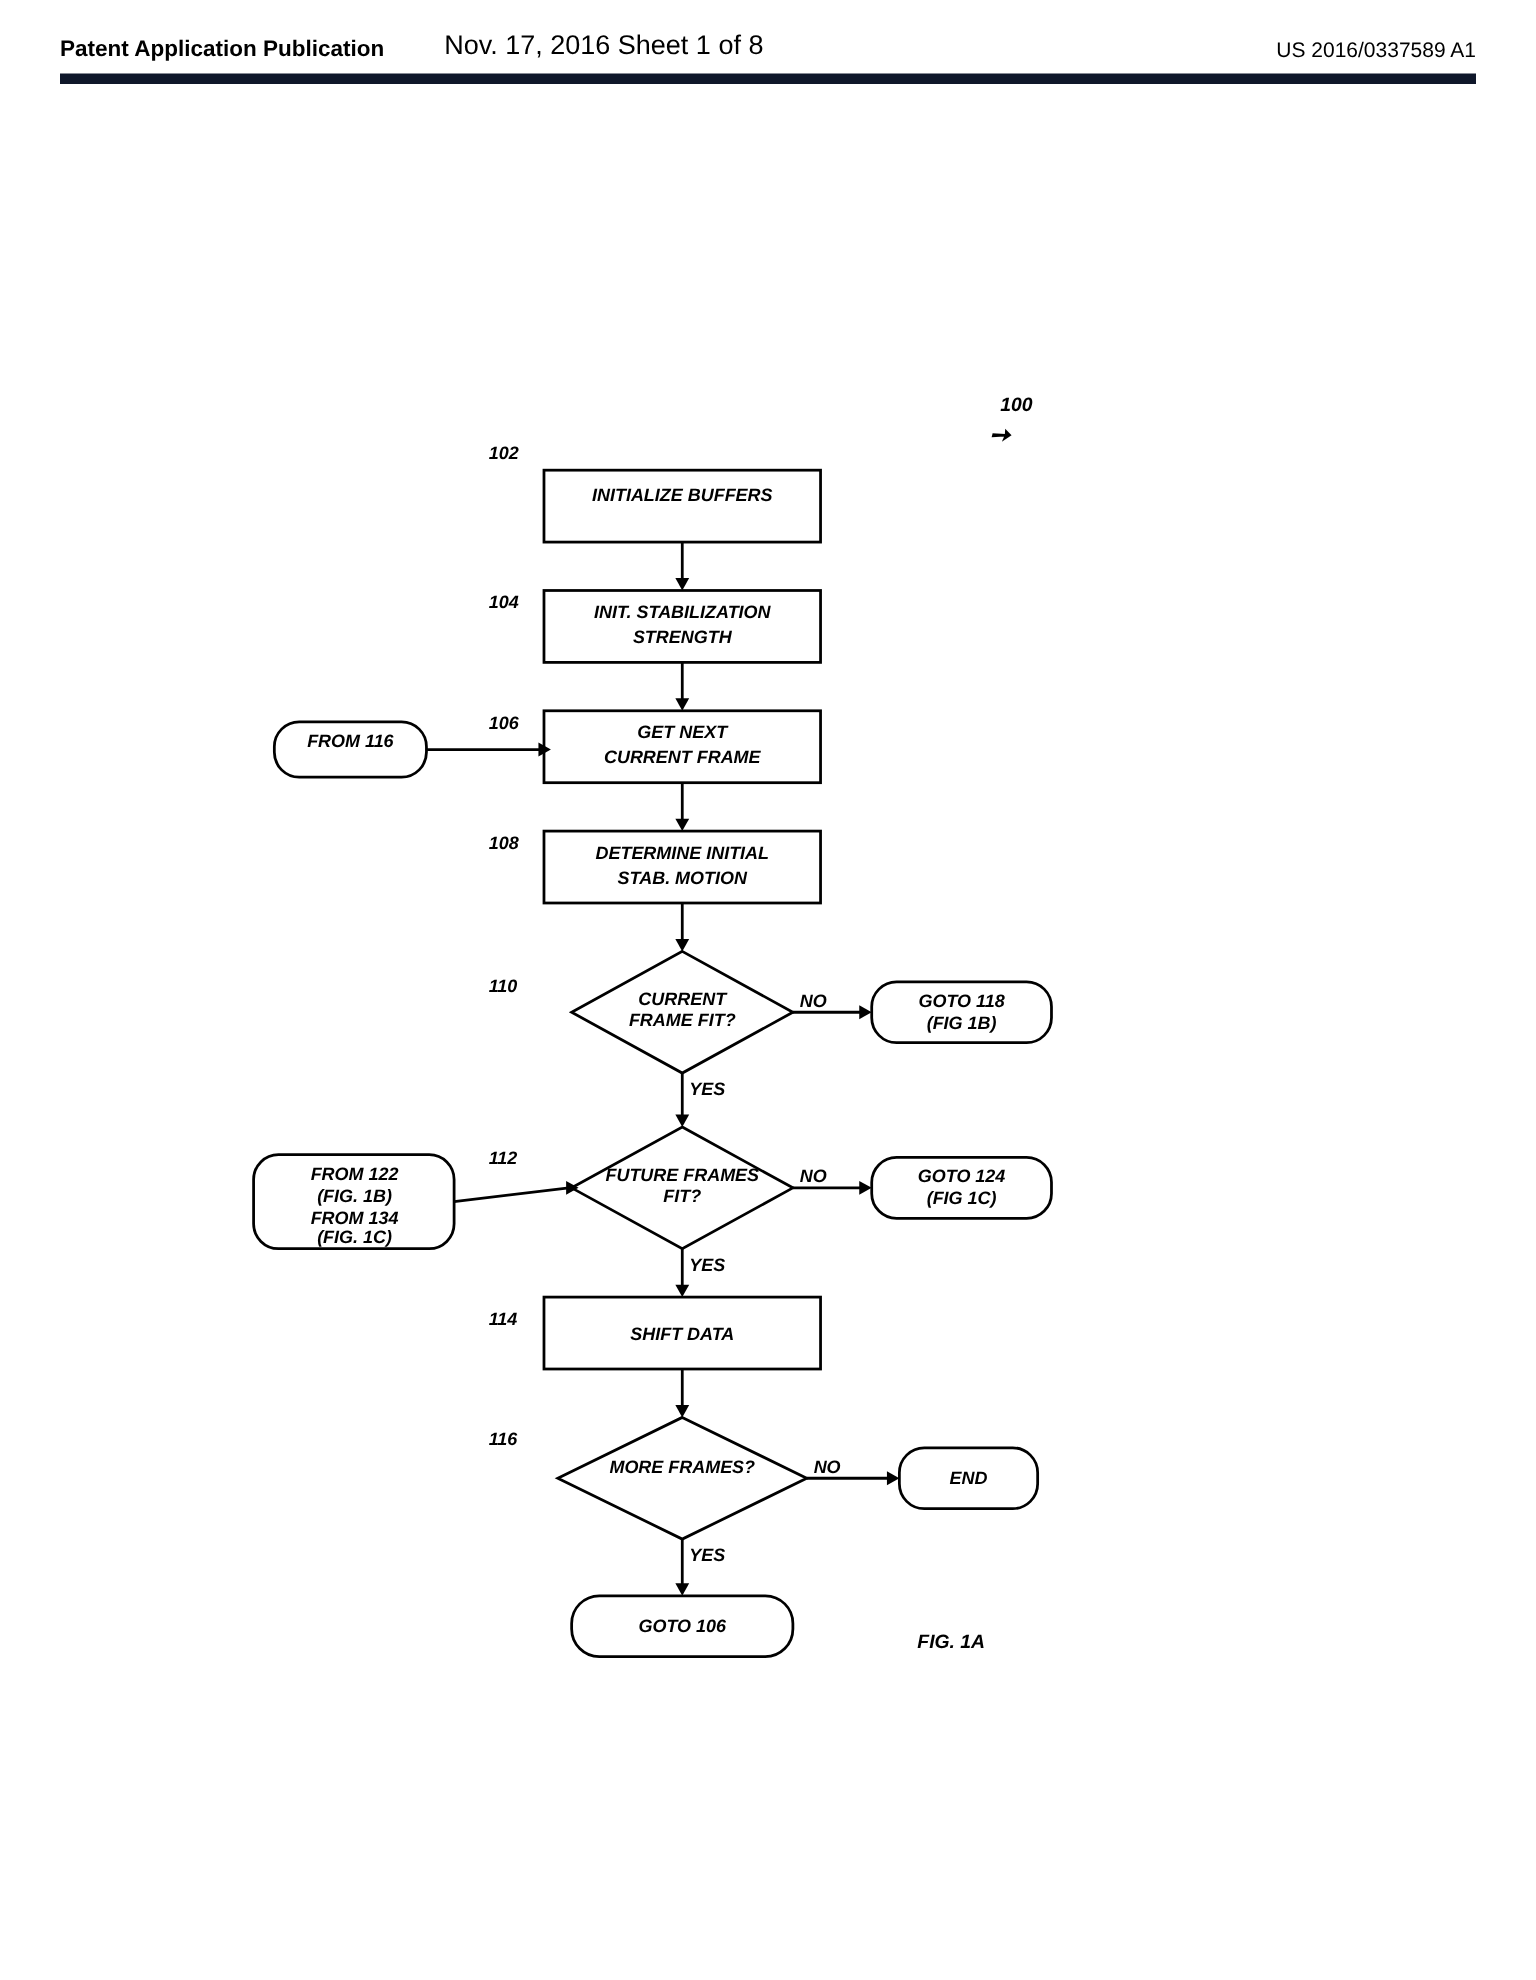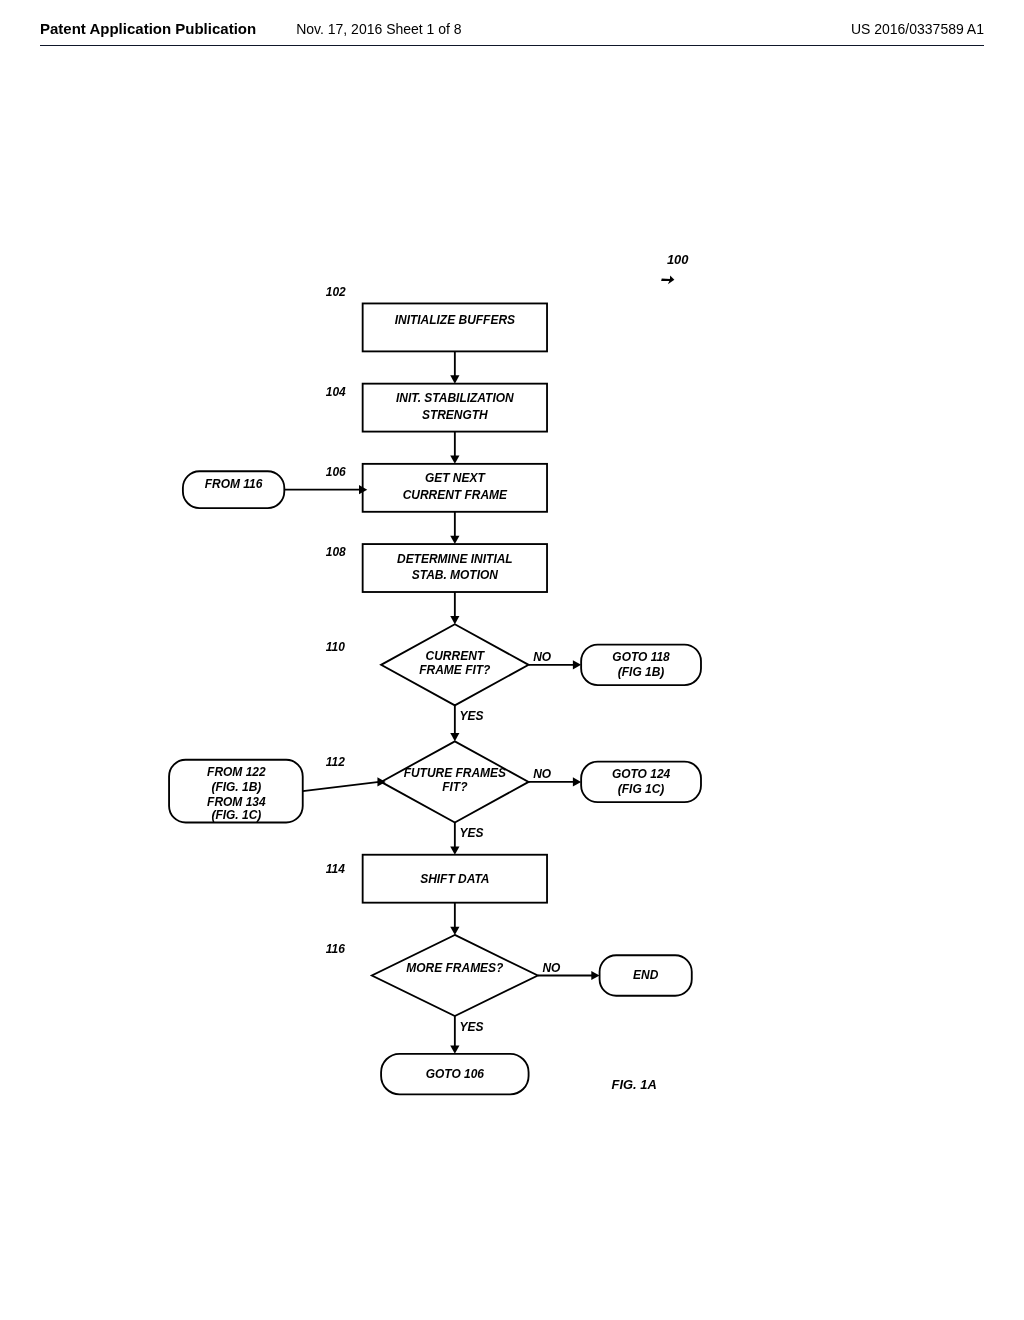--- a/index.html
+++ b/index.html
@@ -15,29 +15,29 @@
       width: 1024px;
       min-height: 1320px;
       position: relative;
       padding: 20px 40px;
     }
     .header {
       display: flex;
       align-items: flex-end;
       gap: 40px;
       margin-bottom: 30px;
-      border-bottom: 1px solid #0f172a;
+      border-bottom: 7px solid #0f172a;
       padding-bottom: 8px;
     }
     .header-left {
       font-weight: bold;
       font-size: 15px;
     }
     .header-mid {
-      font-size: 14px;
+      font-size: 18px;
     }
     .header-right {
       margin-left: auto;
       font-size: 14px;
     }
     .diagram-area {
       position: relative;
       width: 100%;
       height: 1150px;
       font-style: italic;

